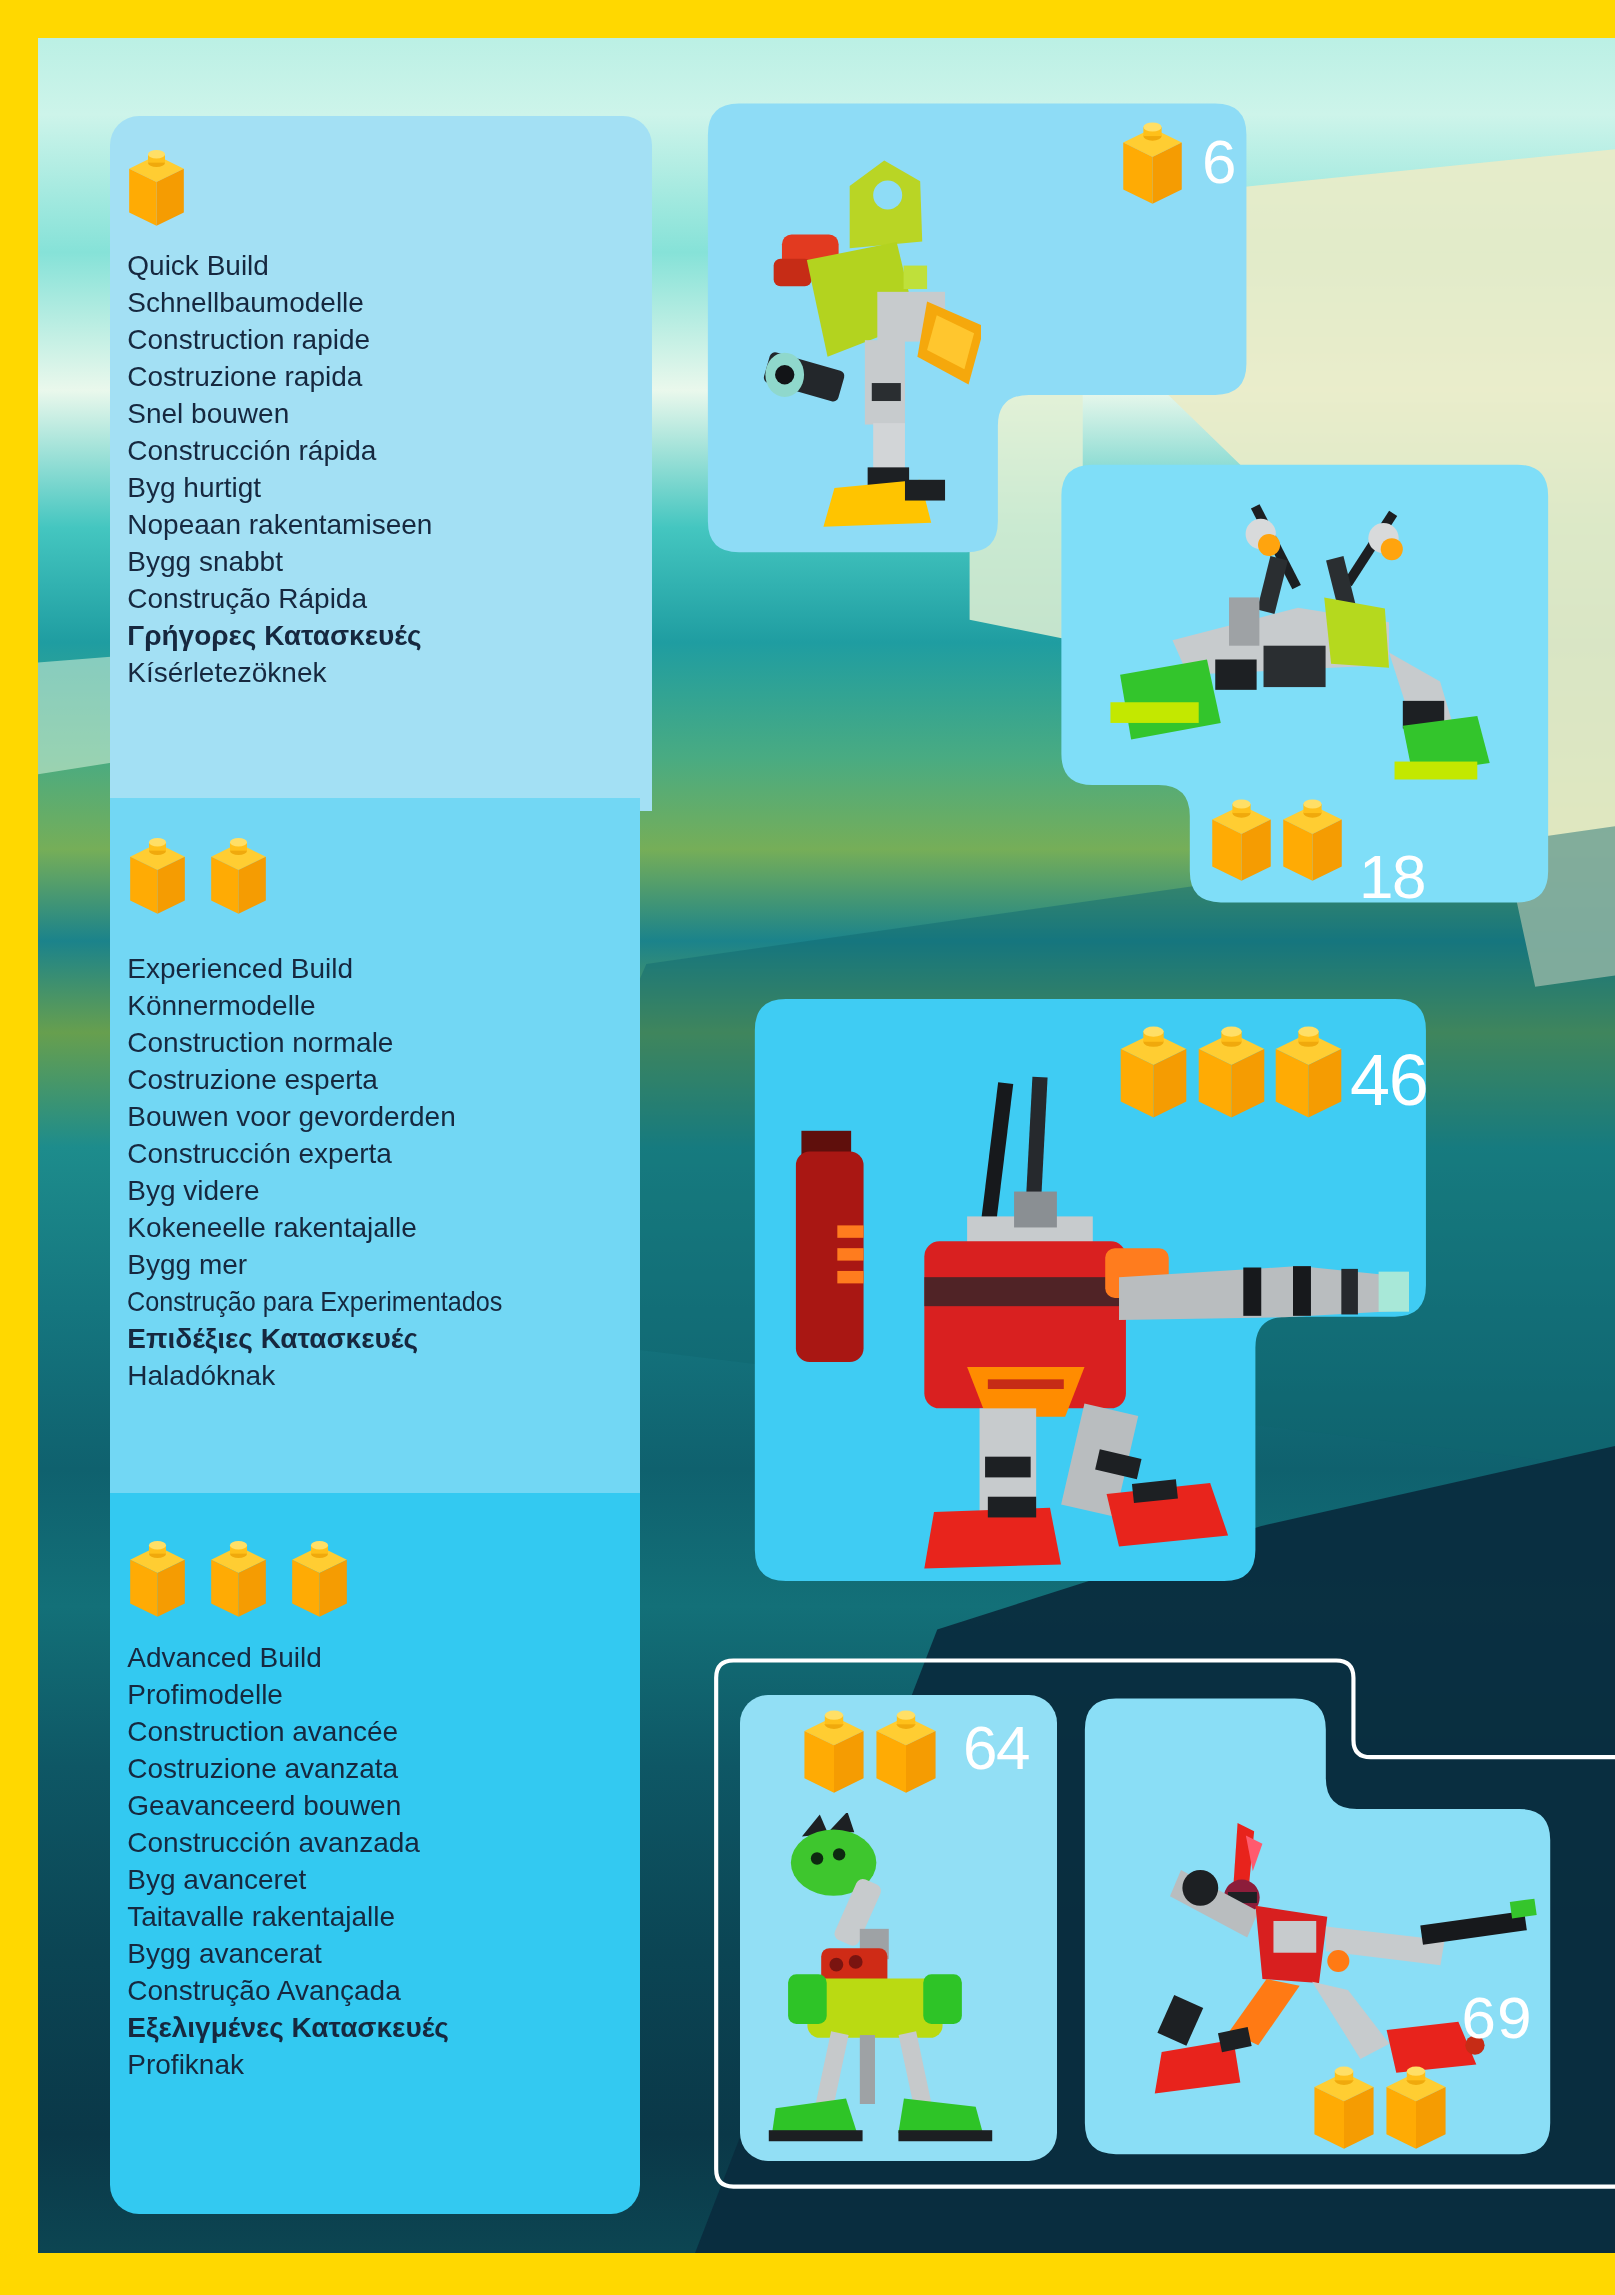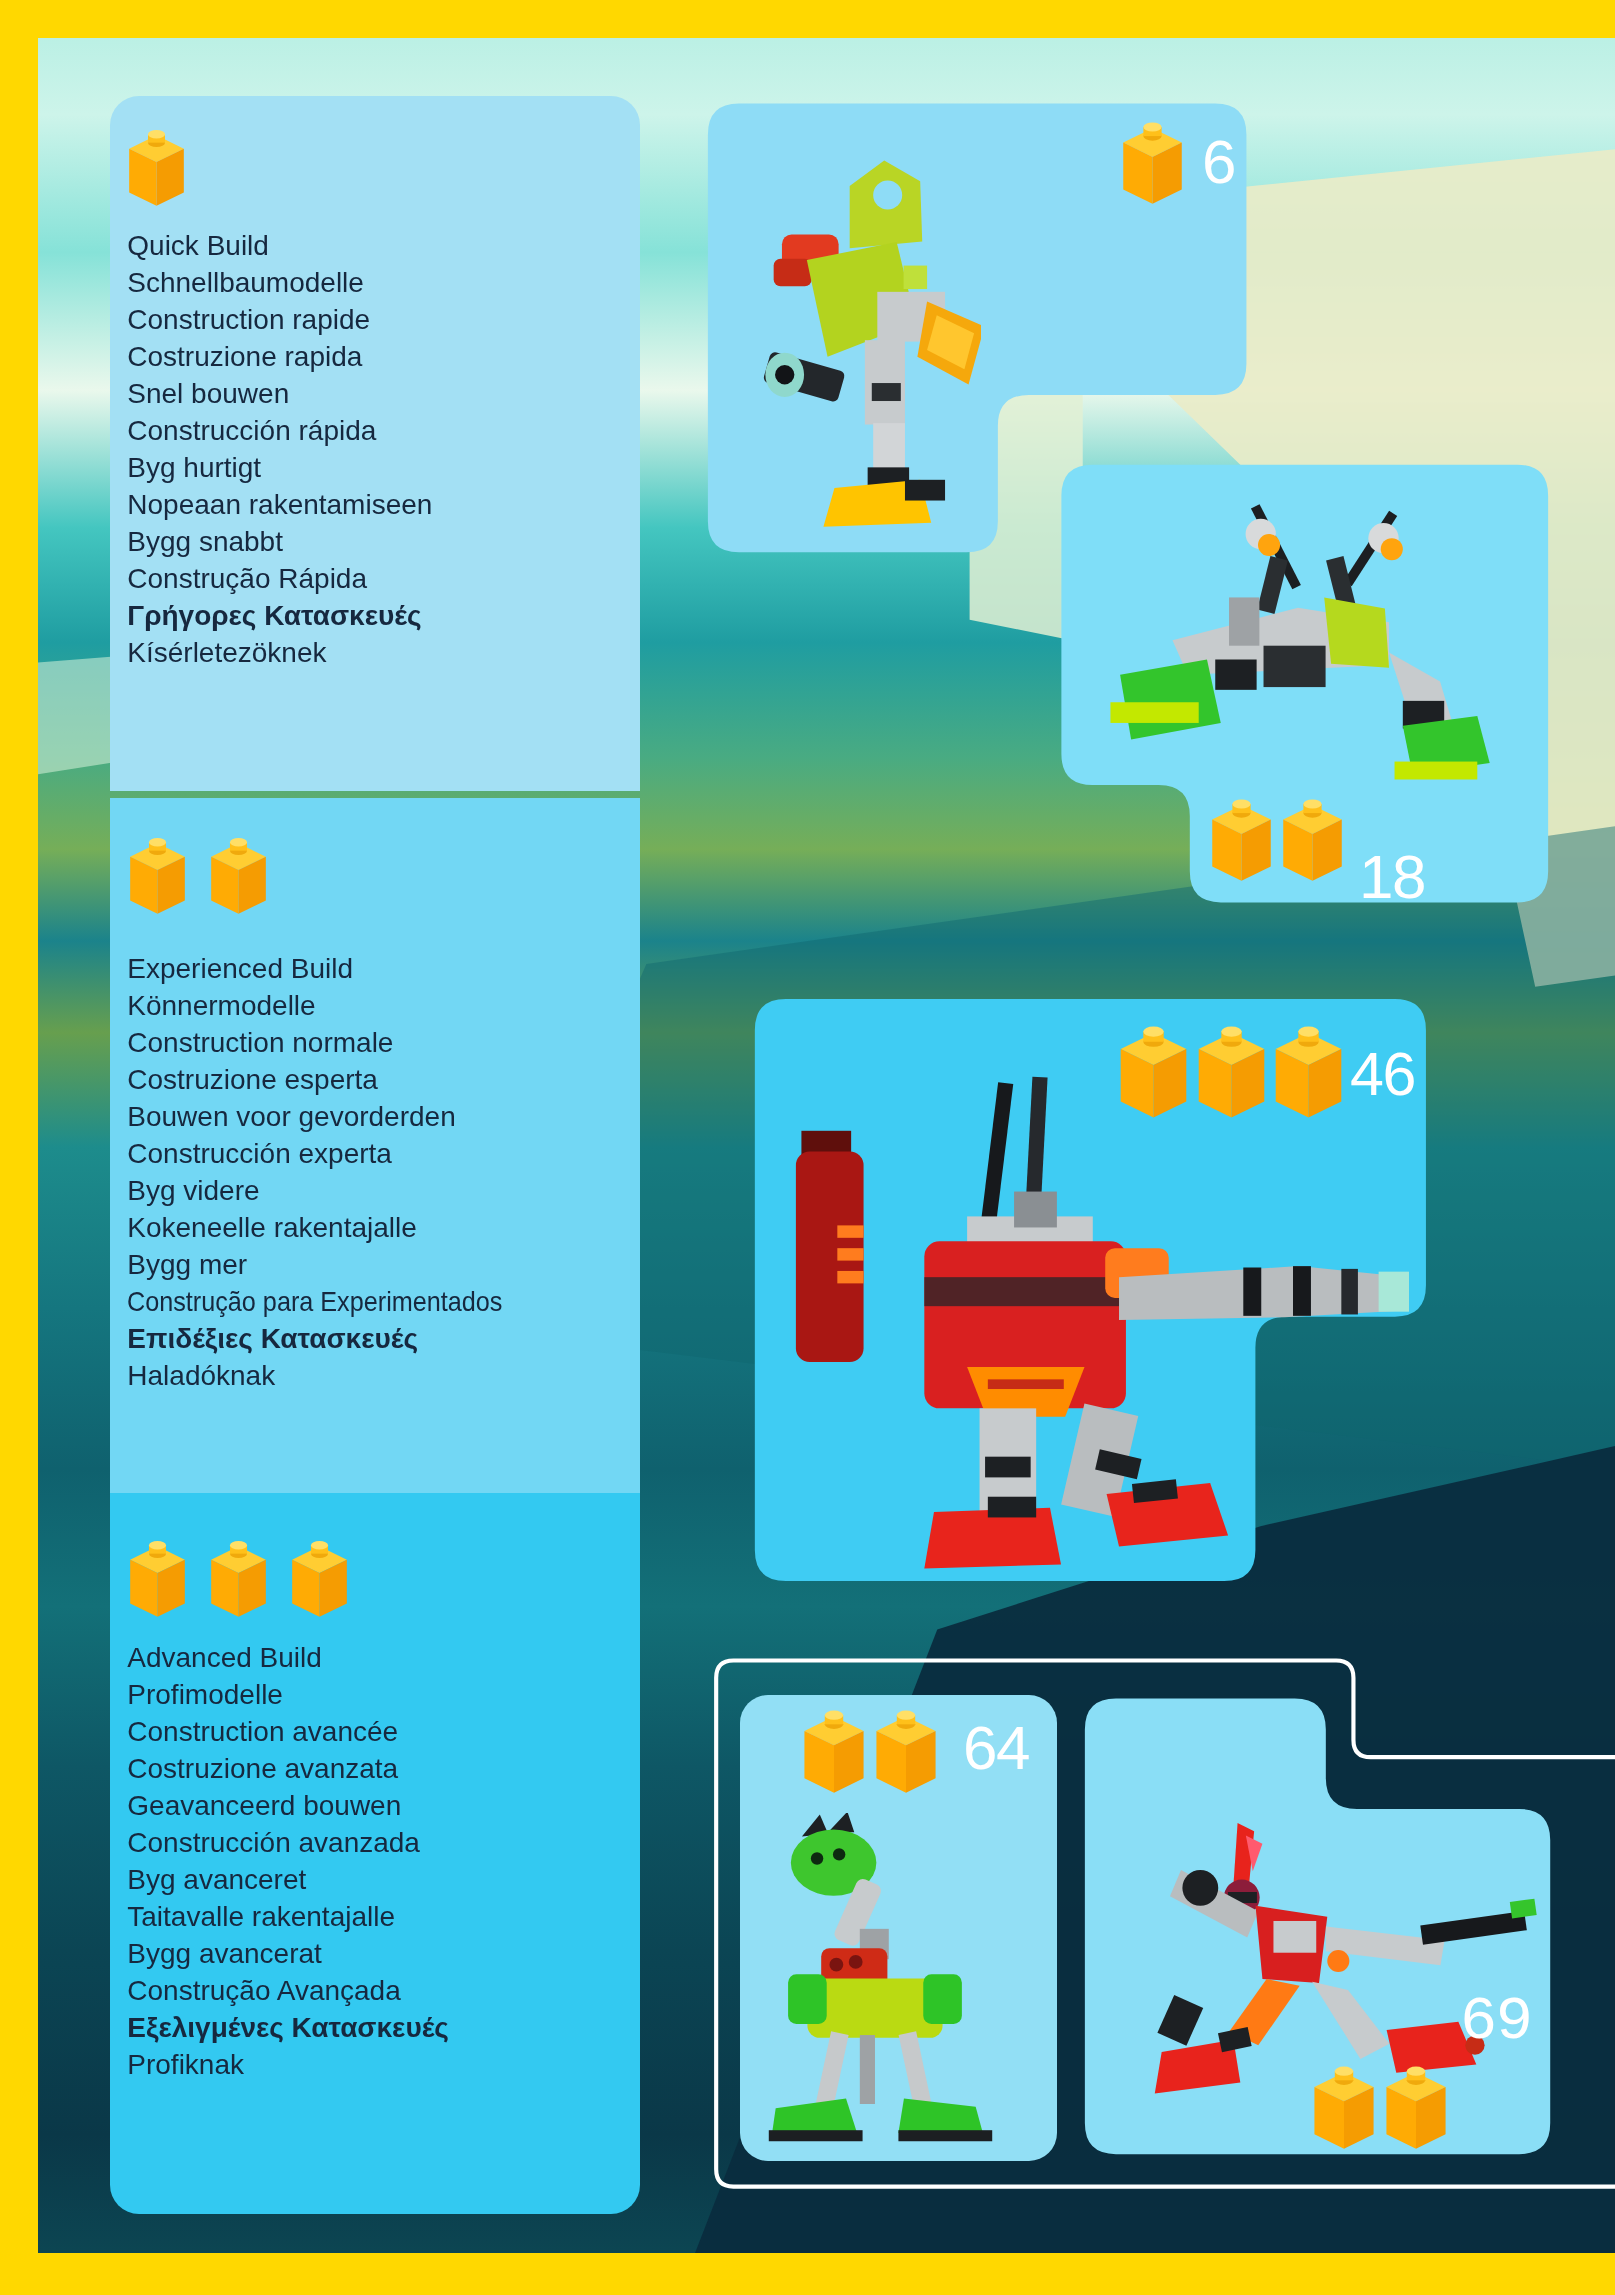--- a/index.html
+++ b/index.html
@@ -23,31 +23,31 @@
   .bg-mint{background:#d9f2da;opacity:.55;clip-path:polygon(0 29%,18% 28%,18% 32%,0 34%);}
 
   
   .frame-top{left:0;top:0;width:1616px;height:38px;}
   .frame-left{left:0;top:0;width:38px;height:2295px;}
   .frame-bottom{left:0;top:2253px;width:1616px;height:42px;}
   .frame{background:#ffd800;}
 
   
   .tpanel{left:110px;width:530px;}
-  #panel-quick{top:96px;height:695px;background:#a3e0f4;border-radius:29px 29px 0 0;}
+  #panel-quick{top:116px;height:695px;background:#a3e0f4;border-radius:29px 29px 0 0;padding-left:12px;}
   #panel-exp{top:798px;height:695px;background:#72d7f4;}
   #panel-adv{top:1493px;height:721px;background:#33c9f1;border-radius:0 0 29px 29px;}
 
   .ln{font-size:28px;line-height:37px;color:#16283f;white-space:nowrap;}
   .ln.bold{font-weight:700;}
   .ln.condensed{transform:scaleX(.90);transform-origin:left center;}
   .textblock{position:absolute;left:17.3px;width:511px;}
 
   .num{position:absolute;color:#ffffff;font-size:62px;line-height:1;letter-spacing:-1.4px;}
-  .num.big{font-size:61px;}
+  .num.big{font-size:72px;}
 
   .brick{position:absolute;width:65px;height:91px;}
 
   svg.panelshape{position:absolute;left:0;top:0;width:1616px;height:2295px;}
   .modelart{position:absolute;}
 </style>
 </head>
 <body>
 
 <div id="page">

